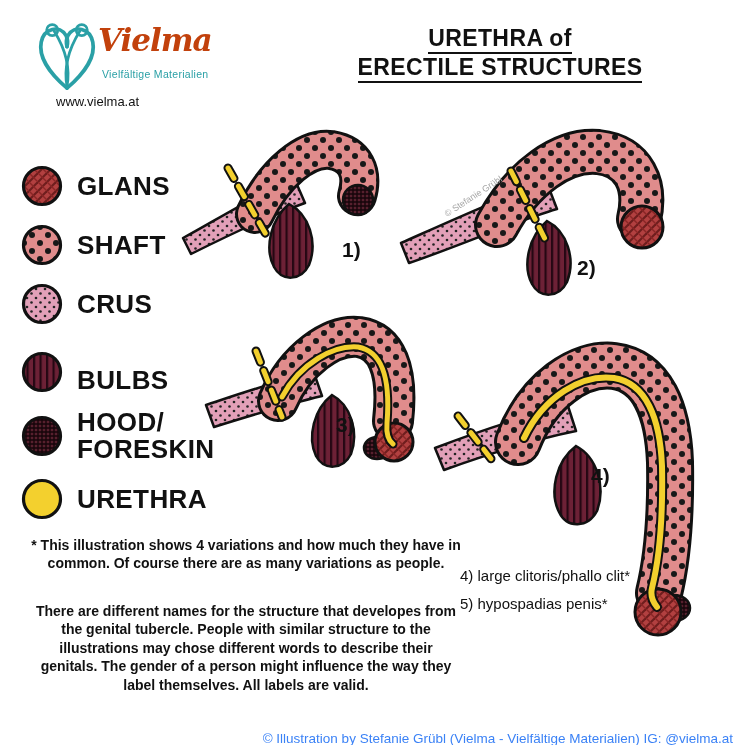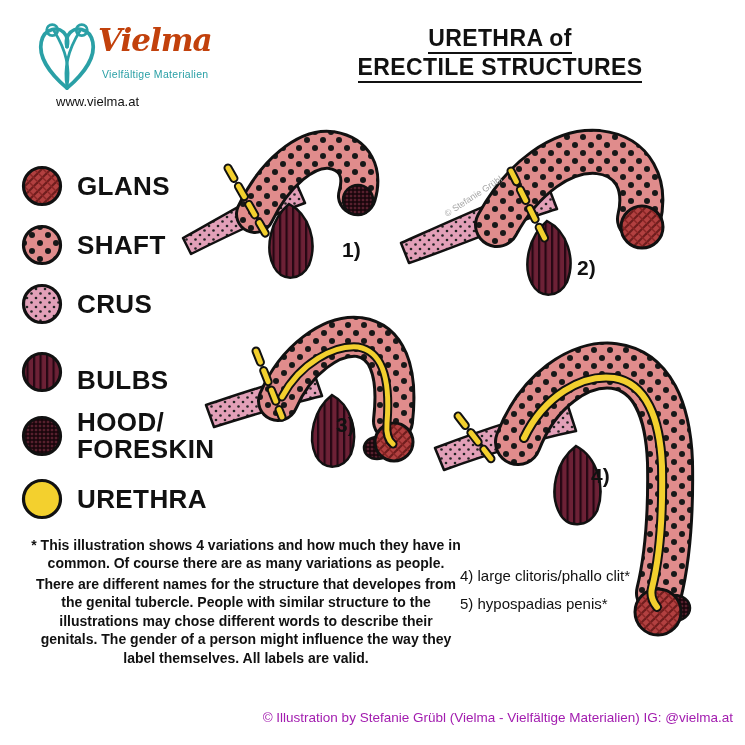--- a/index.html
+++ b/index.html
@@ -30,23 +30,23 @@
   .fig{position:absolute;}
   .fig-num{position:absolute;font-size:21px;font-weight:600;color:#111;}
   .dash-casing{stroke:#111;stroke-width:9;stroke-dasharray:12 9;fill:none;stroke-linecap:round;}
   .dash-line{stroke:#f3d02e;stroke-width:5;stroke-dasharray:12 9;fill:none;stroke-linecap:round;}
   .urethra-casing{stroke:#111;fill:none;stroke-linecap:round;}
   .urethra-line{stroke:#f3d02e;fill:none;stroke-linecap:round;}
 
   
   .footnote{position:absolute;left:30px;top:536px;width:432px;font-size:14px;font-weight:700;line-height:1.32;}
   .footnote p{margin:0;text-align:center;}
-  .footnote p + p{margin-top:2px;}
+  .footnote p + p{margin-top:29px;}
   .variant-list{position:absolute;left:460px;top:562px;font-size:15px;font-weight:500;line-height:28px;}
-  .credit{position:absolute;right:12px;top:710px;font-size:13.5px;color:#a21caf;}
+  .credit{position:absolute;right:12px;top:731px;font-size:13.5px;color:#3b82f6;}
 </style>
 </head>
 <body>
 
 <div class="page">
 
   <svg width="0" height="0" style="position:absolute" aria-hidden="true">
     <defs>
       <pattern id="pat-shaft" width="16" height="16" patternUnits="userSpaceOnUse">
         <rect width="16" height="16" fill="#e08c8c"></rect>

